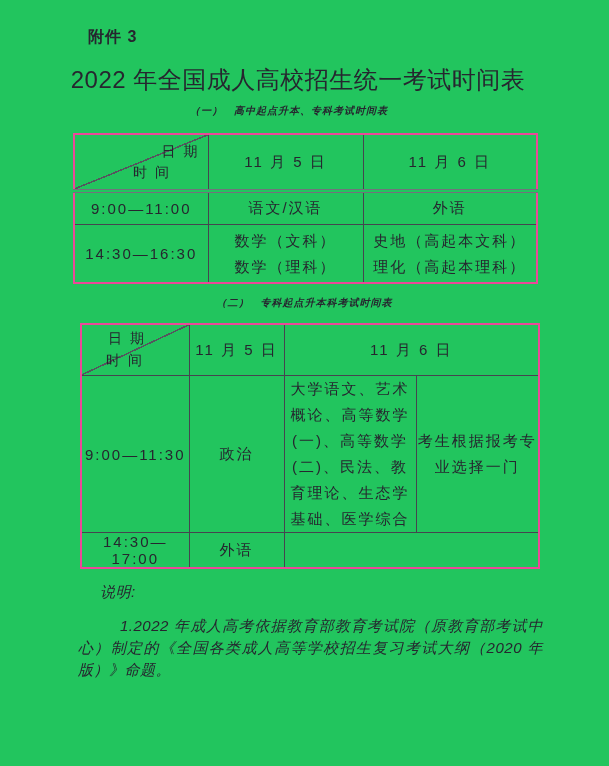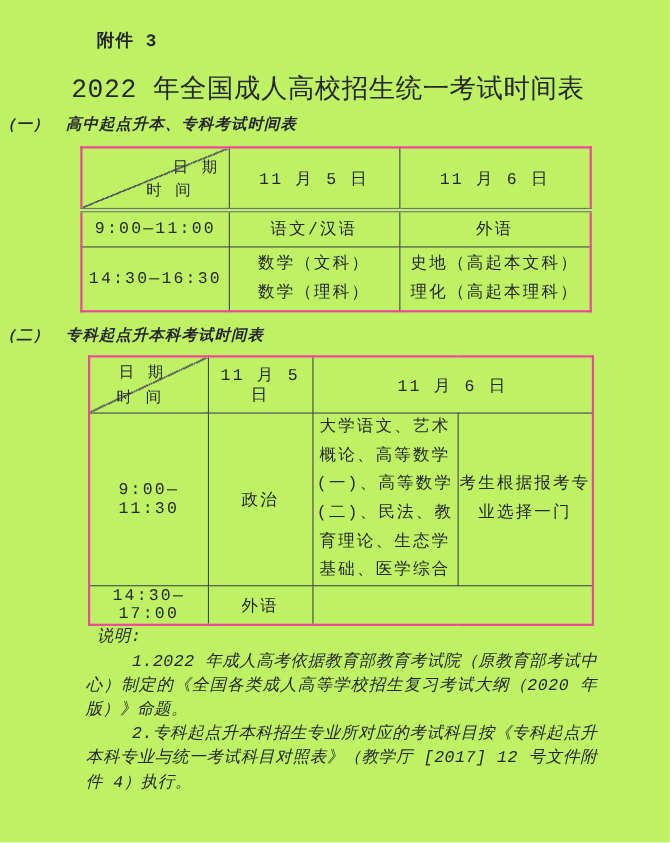--- a/index.html
+++ b/index.html
@@ -1,36 +1,36 @@
 <!DOCTYPE html>
 <html lang="zh"><head>
 <meta charset="utf-8">
 <style>
   html,body{margin:0;padding:0;background:#fff;}
   .page{
     position:relative;
     width:609px;height:766px;
-    background:#bef264;
-    font-family:Liberation Mono, monospace;
+    background:#22c55e;
+    font-family:Liberation Sans, sans-serif;
     color:#26262f;
     overflow:hidden;
   }
   
   .attachment{
     position:absolute;left:88px;top:27px;
     font-size:16px;font-weight:bold;letter-spacing:1px;
   }
   .doc-title{
     position:absolute;left:0;top:64px;width:596px;
     text-align:center;font-size:24px;letter-spacing:0.5px;
     white-space:nowrap;
   }
   .table-caption{
     position:absolute;left:0;
-    text-align:left;font-size:14px;font-style:italic;font-weight:600;
+    text-align:center;font-size:10px;font-style:italic;font-weight:600;
     letter-spacing:1px;
   }
   .caption-1{top:104px;width:578px;}
   .caption-2{top:296px;width:609px;}
   
   table.exam{
     position:absolute;border-collapse:collapse;table-layout:fixed;
     border:2px solid #ec4899;
   }
   table.exam td,table.exam th{
@@ -67,21 +67,21 @@
   .table-1 .lbl-date{top:8px;right:8px;}
   .table-1 .lbl-time{bottom:7px;left:58px;}
   .table-2 .lbl-date{top:5px;left:26px;}
   .table-2 .lbl-time{bottom:5px;left:24px;}
   
   .notes{
     position:absolute;left:78px;top:569px;width:465px;
     font-size:15px;line-height:22px;font-style:italic;
     letter-spacing:0.5px;
   }
-  .notes .notes-heading{margin:0;padding-left:10px;}
+  .notes .notes-heading{margin:12px;padding-left:10px;}
   .notes p{
     margin:0;text-indent:42px;text-align:justify;
   }
   
   .page-number{
     position:absolute;left:0;top:736px;width:609px;
     text-align:right;font-size:11px;font-weight:bold;color:#2c2c3a;
     font-style:normal;
     margin-top:36px;
   }
@@ -159,18 +159,17 @@
       <td class="cell-time" style="height:28px">14:30—17:00</td>
       <td class="cell-subject">外语</td>
       <td colspan="2"></td>
     </tr>
   </tbody>
     </table>
 
   <div class="notes">
     <div class="notes-heading">说明:</div>
     <p>1.2022 年成人高考依据教育部教育考试院（原教育部考试中心）制定的《全国各类成人高等学校招生复习考试大纲（2020 年版）》命题。</p>
-    <p>2.专科起点升本科招生专业所对应的考试科目按《专科起点升本科专业与统一考试科目对照表》（教学厅 [2017] 12 号文件附件 4）执行。</p>
   </div>
 
   <div class="page-number">20</div>
 
 </div>
 
 </body></html>

